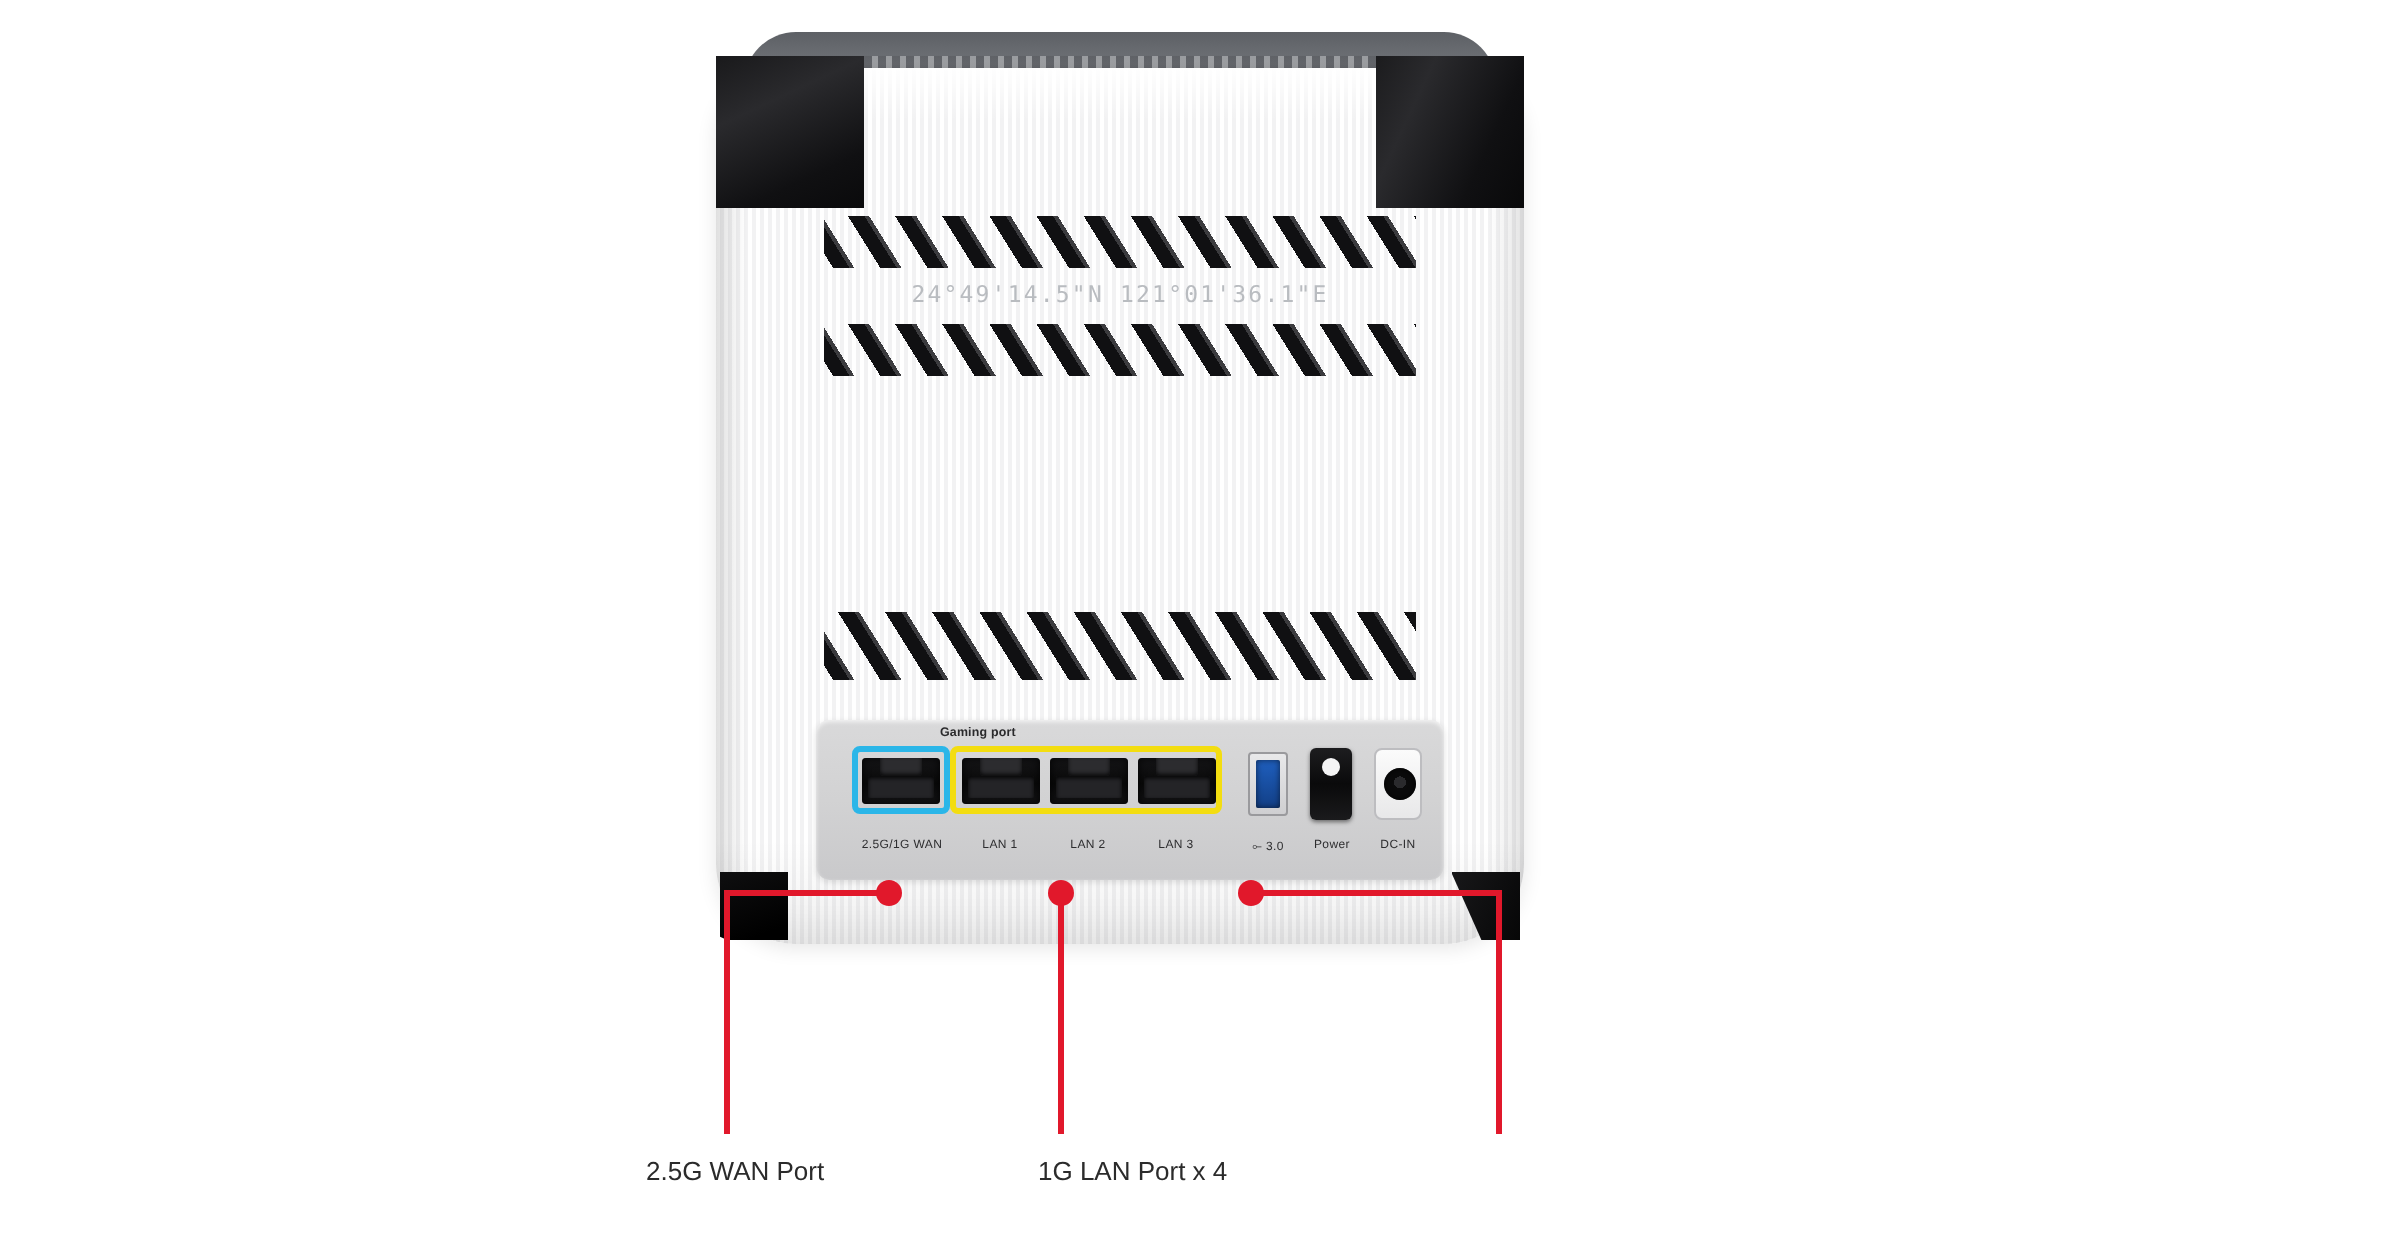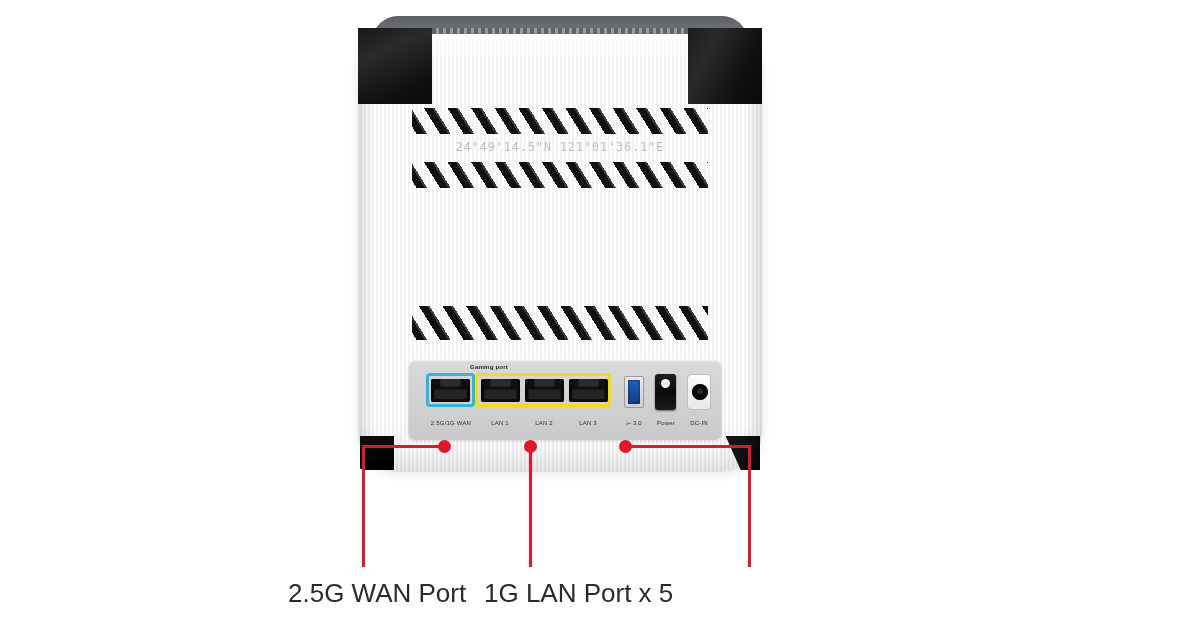--- a/index.html
+++ b/index.html
@@ -194,22 +194,23 @@
   .plabel.l6{left:266px;width:50px;}
 
   
   .callout-layer{position:absolute;left:0;top:0;width:1200px;height:628px;}
   .cl-line{position:absolute;background:#e1182b;}
   .cl-dot{
     position:absolute;width:13px;height:13px;border-radius:50%;
     background:#e1182b;
   }
   .caption{
-    position:absolute;font-size:26px;color:#2b2b2b;white-space:nowrap;
+    position:absolute;font-size:13px;color:#2b2b2b;white-space:nowrap;
     font-family:"Liberation Sans", sans-serif;
+    margin-left:35px;
   }
 </style>
 </head>
 <body>
 
 <div id="stage">
 
   <div class="router">
 
     <div class="top-band"></div>
@@ -275,20 +276,20 @@
 
   <div class="callout-layer">
 
     <div class="cl-line" style="left:362px;top:445px;width:84px;height:3px;"></div>
     <div class="cl-line" style="left:362px;top:445px;width:3px;height:122px;"></div>
     <div class="cl-dot" style="left:438px;top:440px;"></div>
     <div class="caption" style="left:288px;top:578px;">2.5G WAN Port</div>
 
     <div class="cl-line" style="left:529px;top:445px;width:3px;height:122px;"></div>
     <div class="cl-dot" style="left:524px;top:440px;"></div>
-    <div class="caption" style="left:484px;top:578px;">1G LAN Port x 5</div>
+    <div class="caption" style="left:484px;top:578px;">1G LAN Port x 4</div>
 
     <div class="cl-line" style="left:625px;top:445px;width:126px;height:3px;"></div>
     <div class="cl-line" style="left:748px;top:445px;width:3px;height:122px;"></div>
     <div class="cl-dot" style="left:619px;top:440px;"></div>
   </div>
 
 </div>
 
 </body></html>

